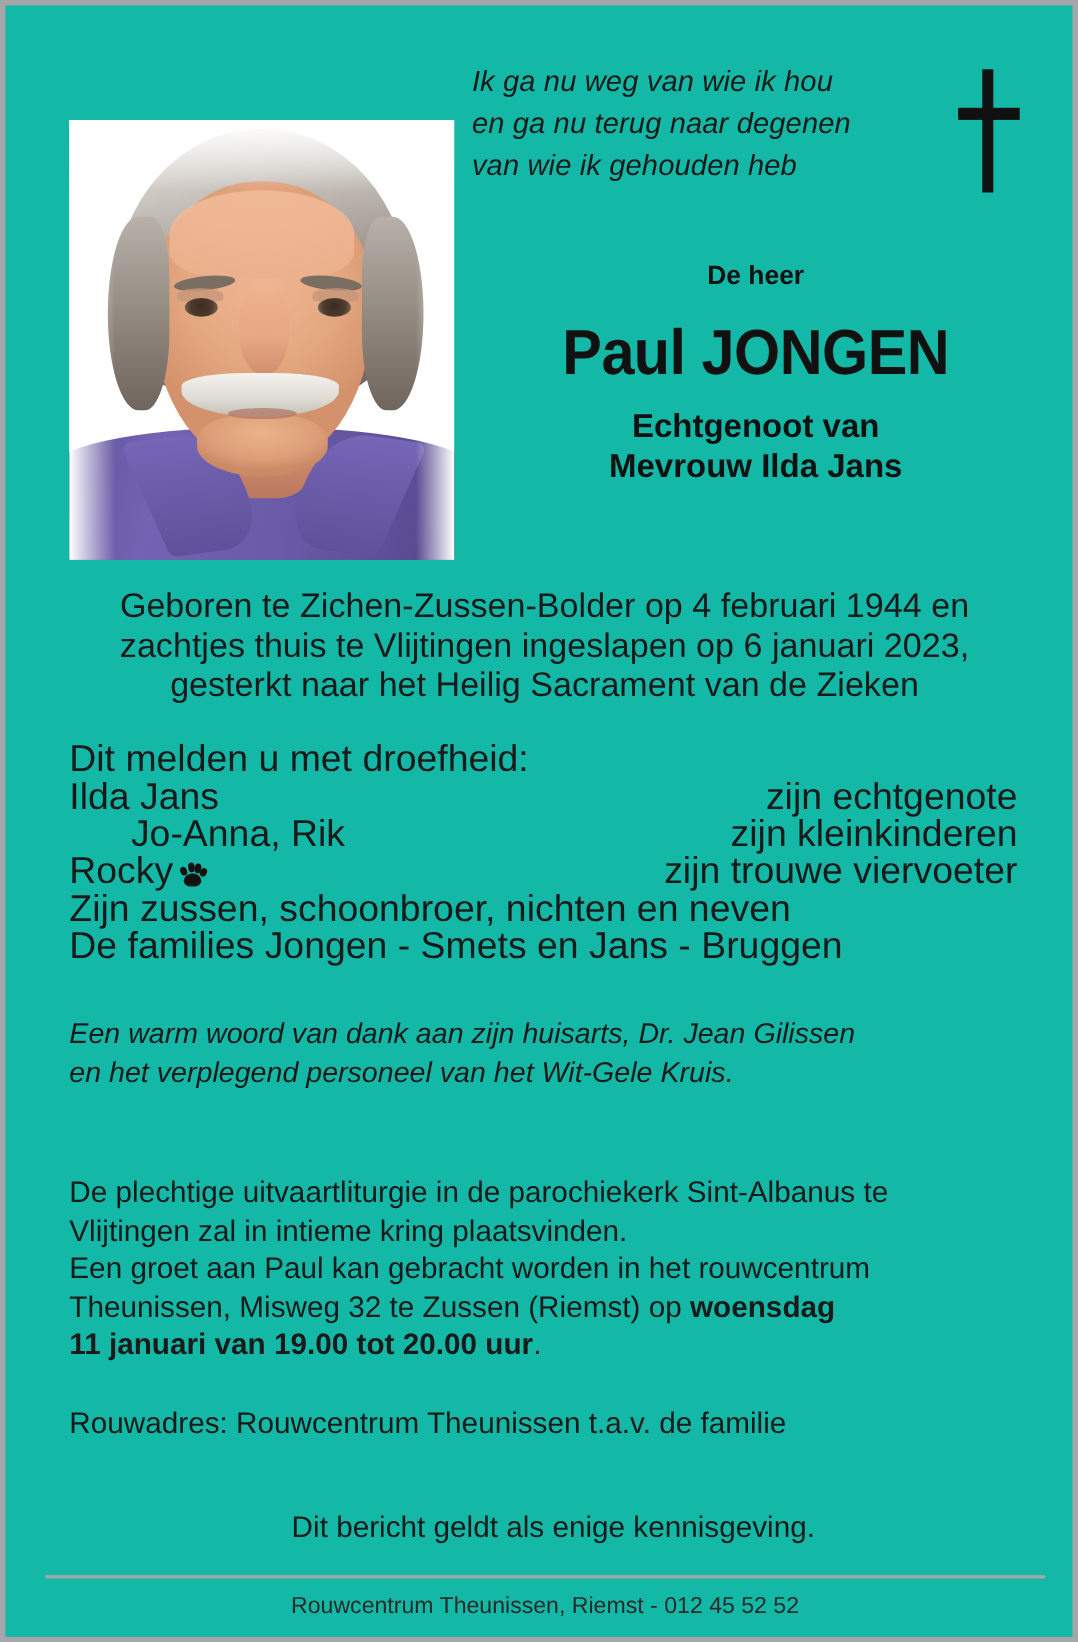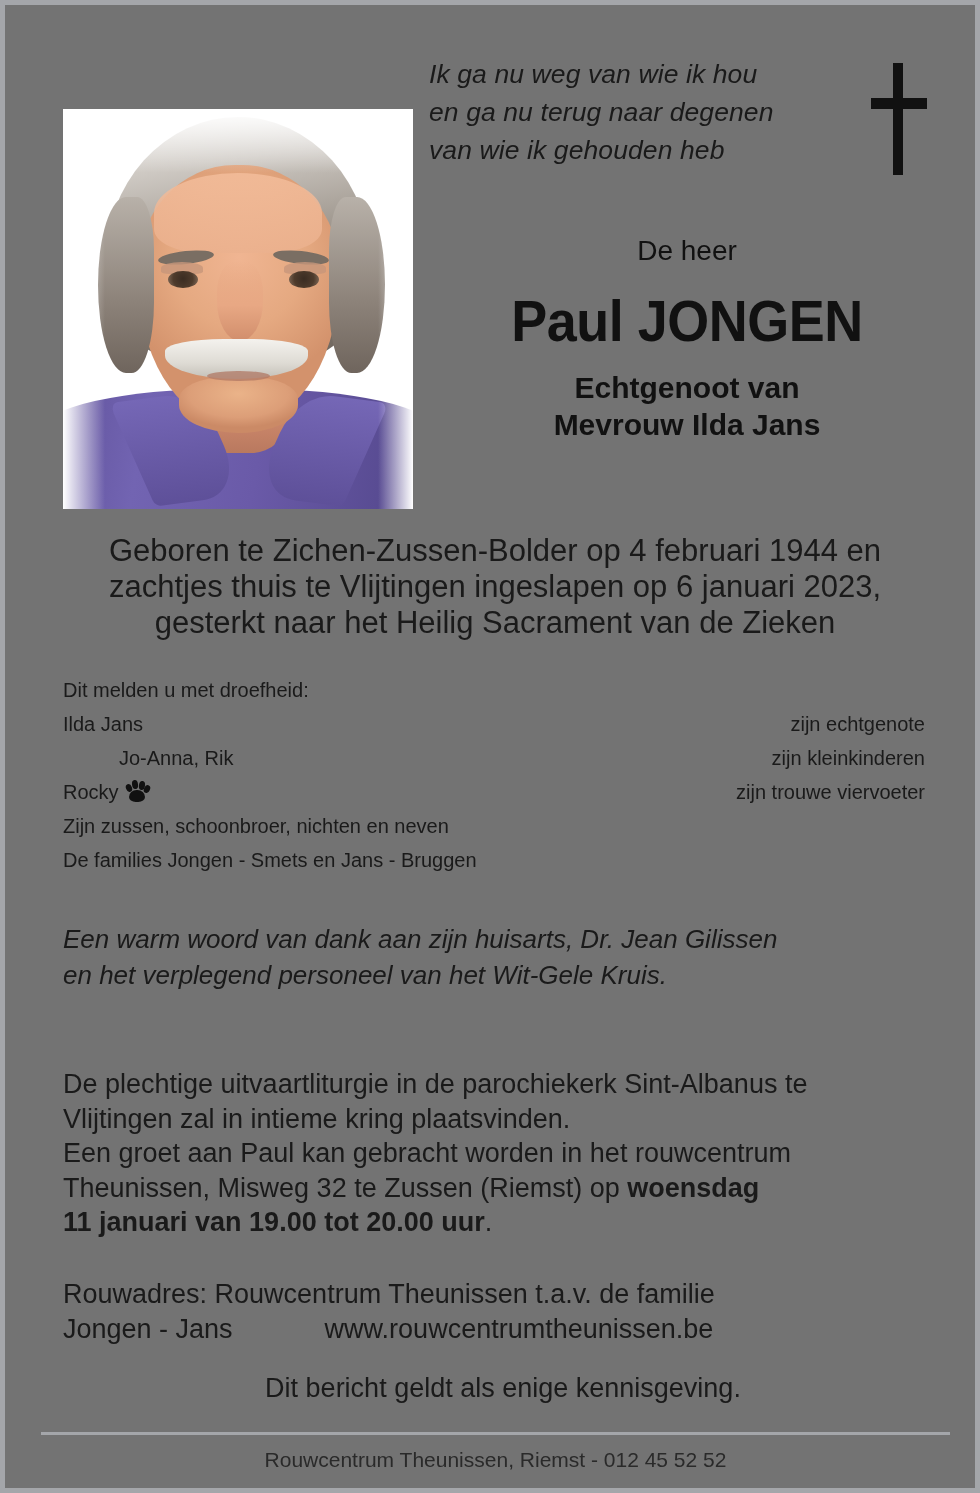--- a/index.html
+++ b/index.html
@@ -10,21 +10,21 @@
   body {
     font-family: "Liberation Sans", sans-serif;
     -webkit-font-smoothing: antialiased;
   }
 
   .card {
     position: relative;
     width: 980px;
     height: 1493px;
     box-sizing: border-box;
-    background: #737373;
+    background: #14b8a6;
     border: 5px solid #a4a6aa;
     overflow: hidden;
   }
 
   
   .photo-wrap {
     position: absolute;
     left: 58px;
     top: 104px;
     width: 350px;
@@ -259,23 +259,23 @@
   
   .name-block {
     position: absolute;
     left: 412px;
     top: 228px;
     width: 540px;
     text-align: center;
     color: #111111;
   }
   .salutation {
-    font-size: 28px;
+    font-size: 24px;
     line-height: 36px;
-    font-weight: 400;
+    font-weight: 700;
   }
   .fullname {
     margin-top: 20px;
     font-size: 58px;
     line-height: 64px;
     font-weight: 700;
     letter-spacing: -0.5px;
     transform: scaleX(0.93);
     transform-origin: center;
   }
@@ -297,21 +297,21 @@
     line-height: 36px;
     color: #1a1a1a;
   }
 
   
   .survivors {
     position: absolute;
     left: 58px;
     top: 668px;
     width: 862px;
-    font-size: 20px;
+    font-size: 34px;
     line-height: 34px;
     color: #1a1a1a;
   }
   .srow {
     display: flex;
     justify-content: space-between;
     align-items: baseline;
     white-space: nowrap;
   }
   .srow .left { text-align: left; }
@@ -513,24 +513,20 @@
   <div class="service">
     <div>De plechtige uitvaartliturgie in de parochiekerk Sint-Albanus te</div>
     <div>Vlijtingen zal in intieme kring plaatsvinden.</div>
     <div>Een groet aan Paul kan gebracht worden in het rouwcentrum</div>
     <div><span>Theunissen, Misweg 32 te Zussen (Riemst) op </span><b>woensdag</b></div>
     <div><b>11 januari van 19.00 tot 20.00 uur</b><span>.</span></div>
   </div>
 
   <div class="address">
     <div>Rouwadres: Rouwcentrum Theunissen t.a.v. de familie</div>
-    <div class="addr-line2">
-      <span>Jongen - Jans</span>
-      <span class="web">www.rouwcentrumtheunissen.be</span>
-    </div>
   </div>
 
   <div class="notice">Dit bericht geldt als enige kennisgeving.</div>
 
   <div class="divider"></div>
   <div class="footer">Rouwcentrum Theunissen, Riemst - 012 45 52 52</div>
 
 </div>
 
 </body></html>

